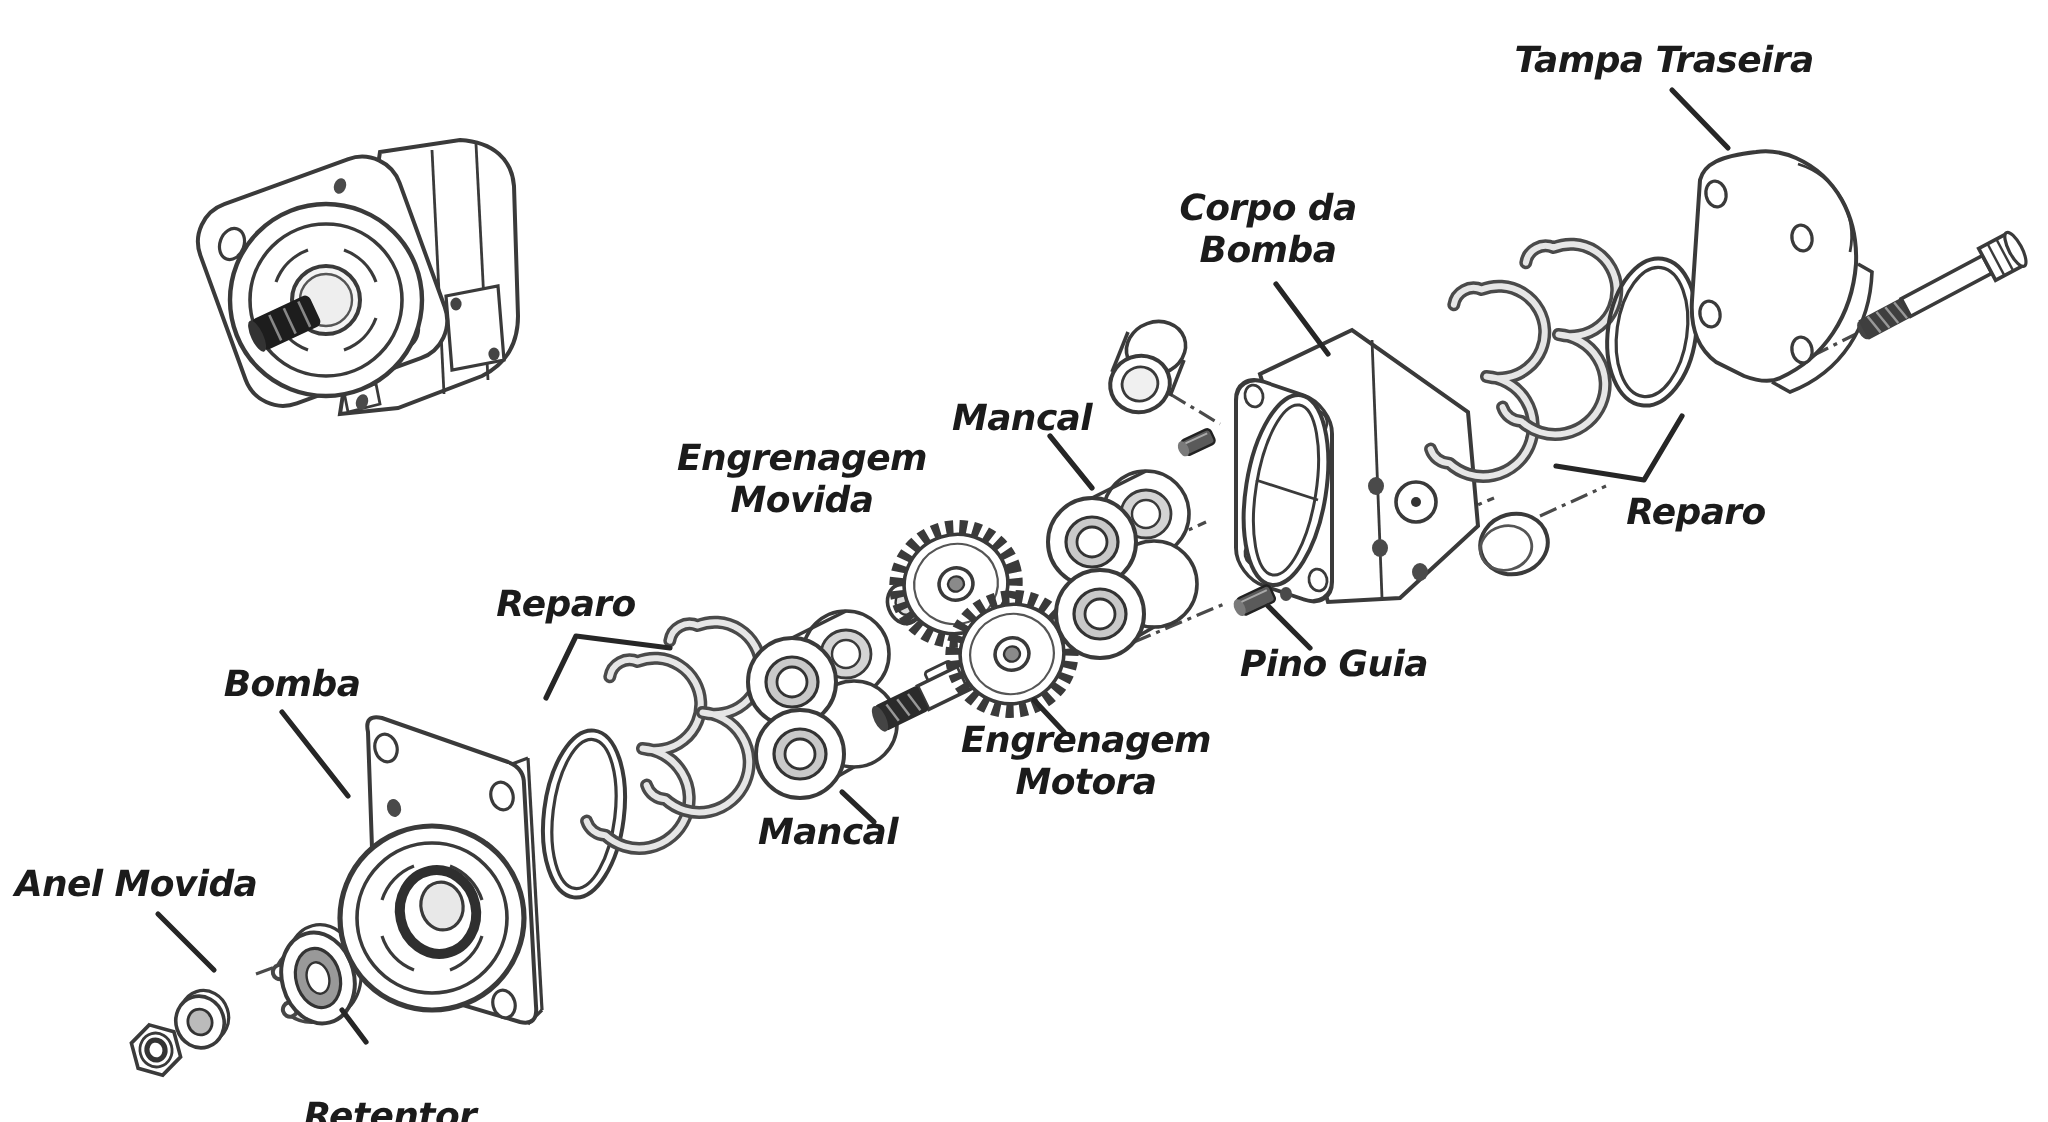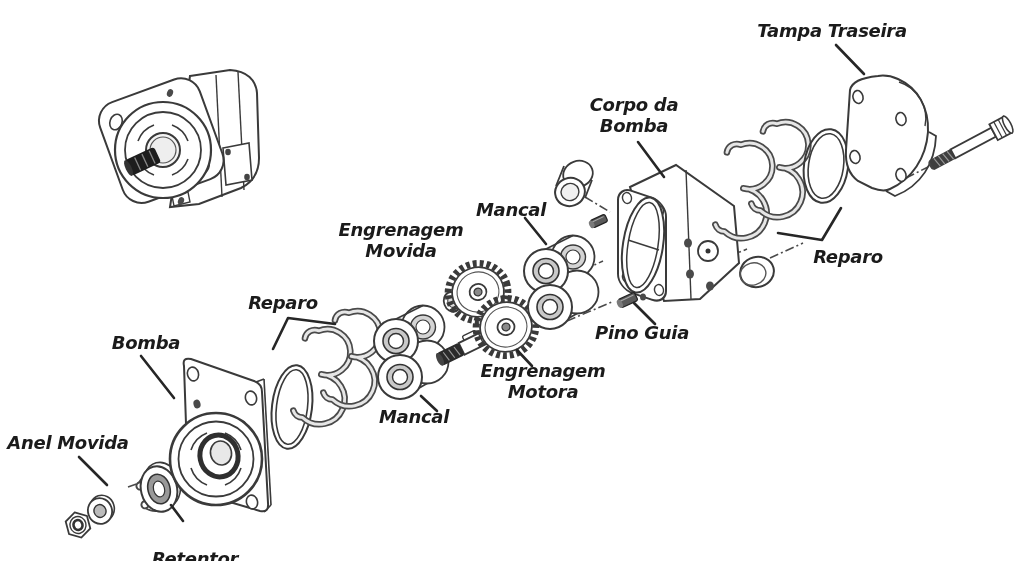--- a/index.html
+++ b/index.html
@@ -262,17 +262,17 @@
   <div class="lbl" style="left:634px;top:95px">Corpo da
 Bomba</div>
   <div class="lbl" style="left:511px;top:200px">Mancal</div>
   <div class="lbl" style="left:401px;top:220px">Engrenagem
 Movida</div>
   <div class="lbl" style="left:543px;top:361px">Engrenagem
 Motora</div>
   <div class="lbl" style="left:414px;top:407px">Mancal</div>
   <div class="lbl" style="left:283px;top:293px">Reparo</div>
   <div class="lbl" style="left:848px;top:247px">Reparo</div>
-  <div class="lbl" style="left:642px;top:323px">Pino Guia</div>
+  <div class="lbl" style="left:667px;top:323px">Pino Guia</div>
   <div class="lbl" style="left:146px;top:333px">Bomba</div>
   <div class="lbl" style="left:68px;top:433px">Anel Movida</div>
   <div class="lbl" style="left:195px;top:549px">Retentor</div>
 </div>
 
 </body></html>

